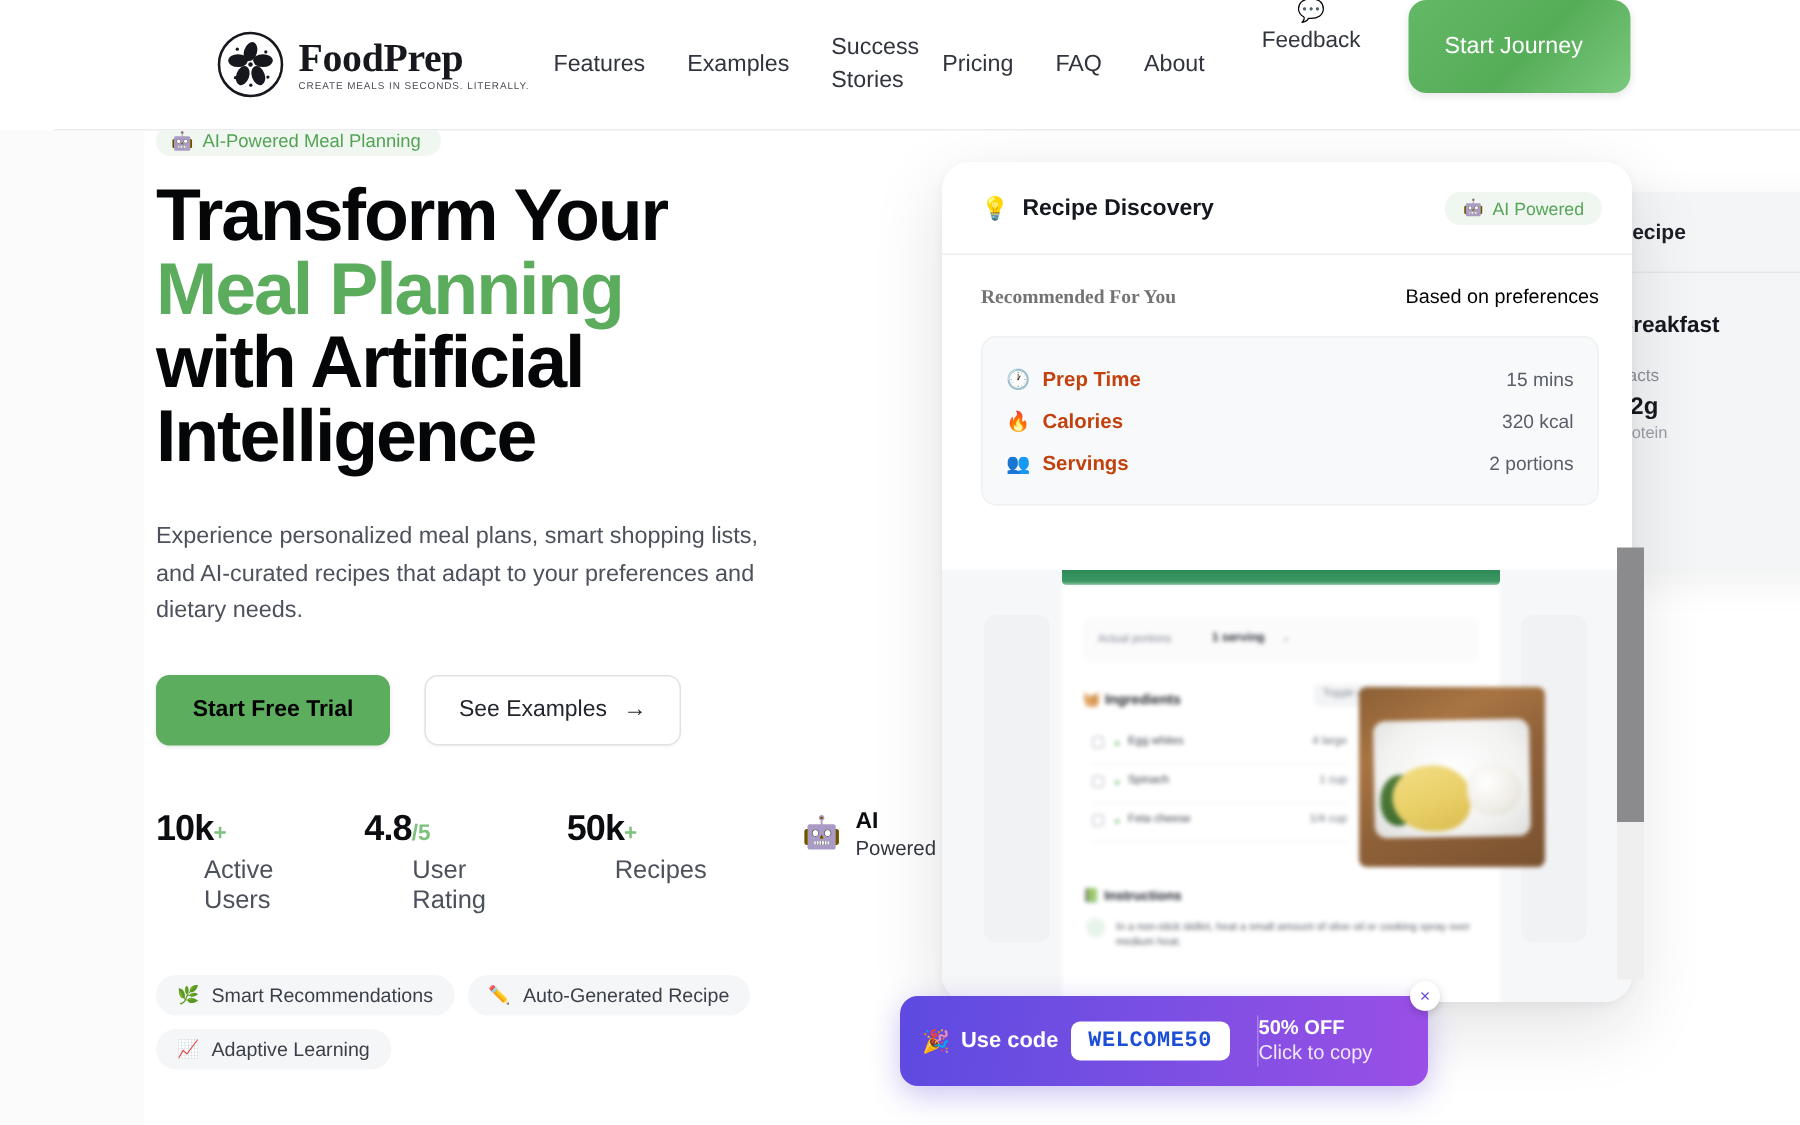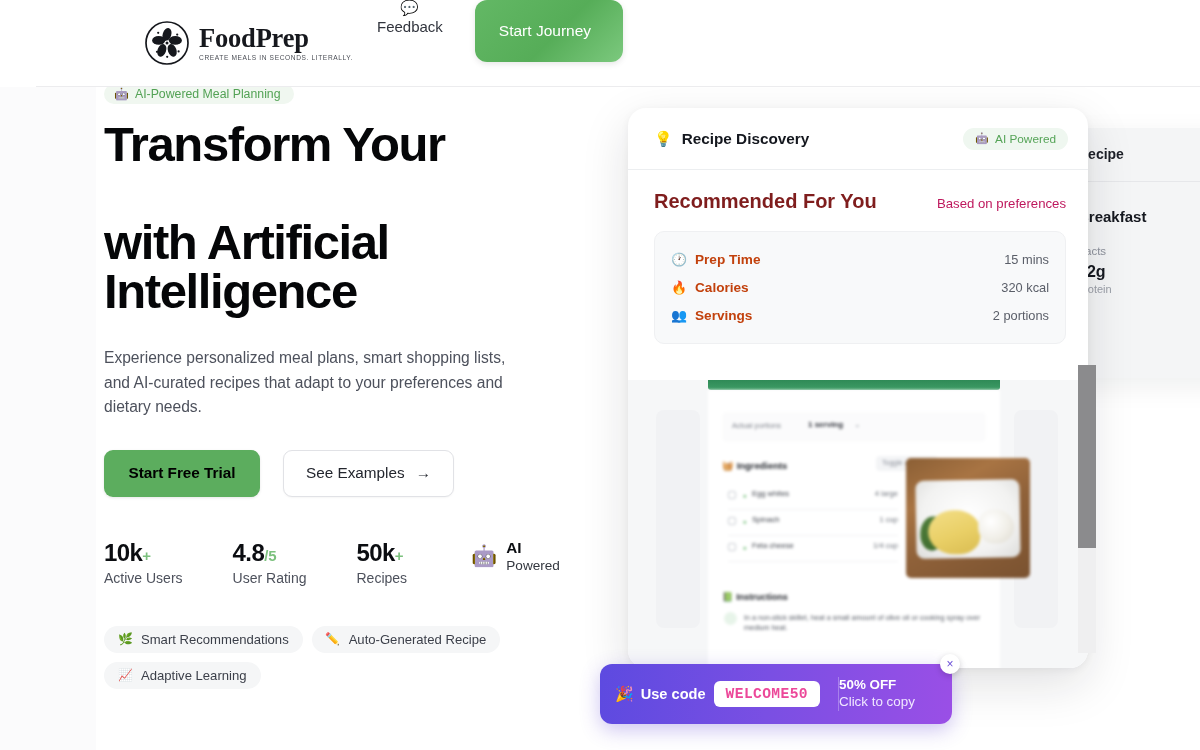--- a/index.html
+++ b/index.html
@@ -80,21 +80,21 @@
     height: 47px; padding: 0 22px; border-radius: 9px;
     border: 1px solid #e1e2e6; background: #fff; color: #23262e;
     font-size: 15.3px; cursor: pointer; display: flex; align-items: center; gap: 11px;
     font-family: "Liberation Sans", sans-serif;
     box-shadow: 0 1px 2px rgba(0,0,0,.04);
   }
   .stats { margin-top: 42px; display: flex; align-items: flex-start; }
   .stat { margin-right: 50px; }
   .stat-num { font-size: 24px; font-weight: 700; color: #0b0d11; letter-spacing: -.6px; }
   .stat-suffix { font-size: 15px; font-weight: 700; color: #7cc17e; letter-spacing: 0; }
-  .stat-label { font-size: 14px; color: #4d515c; margin-top: 3px; }
+  .stat-label { font-size: 17px; color: #4d515c; margin-top: 3px; margin-left: 32px; }
   .stat.ai-stat { display: flex; align-items: center; gap: 9px; margin-right: 0; margin-left: 14px; }
   .stat.ai-stat .bot-big { font-size: 21px; filter: hue-rotate(65deg) saturate(1.8); }
   .stat.ai-stat .lines .l1 { font-size: 15.3px; font-weight: 700; color: #0b0d11; }
   .stat.ai-stat .lines .l2 { font-size: 13.6px; color: #33373f; margin-top: 1px; }
   .pills { margin-top: 40px; display: flex; flex-wrap: wrap; gap: 9px; width: 430px; }
   .pill {
     display: inline-flex; align-items: center; gap: 8px;
     background: #f5f6f7; border-radius: 20px; padding: 6px 14px;
     font-size: 13.1px; color: #3b3f49; cursor: pointer;
   }
@@ -138,22 +138,22 @@
   .cm-chip {
     display: inline-flex; align-items: center; gap: 6px;
     background: #eff7f0; border-radius: 20px; padding: 4px 12px;
     font-size: 11.8px; color: #55a457;
   }
   .cm-chip .bot { font-size: 11px; filter: hue-rotate(65deg) saturate(1.6); }
   .cm-sub {
     display: flex; align-items: baseline; justify-content: space-between;
     padding: 20px 22px 0 26px;
   }
-  .cm-sub-l { font-size: 20px; font-weight: 700; color: #7f1d1d; }
-  .cm-sub-r { font-size: 13.2px; color: #be185d; }
+  .cm-sub-l { font-size: 13px; font-weight: 700; color: #737373; font-family: Liberation Serif, serif; }
+  .cm-sub-r { font-size: 13.2px; color: #000000; }
   .details {
     margin: 18px 22px 0 26px; background: #f8f9fa; border: 1px solid #eff0f2;
     border-radius: 10px; padding: 13px 16px 14px 16px;
   }
   .details-h { font-size: 11.7px; color: #8b8f98; margin-bottom: 9px; }
   .drow { display: flex; align-items: center; justify-content: space-between; height: 28px; }
   .drow-l { display: flex; align-items: center; gap: 10px; }
   .drow-ico { width: 14px; text-align: center; font-size: 13px; line-height: 1; }
   .drow-name { font-size: 13.6px; font-weight: 700; color: #c2410c; }
   .drow-val { font-size: 12.8px; color: #5a5e68; }
@@ -231,21 +231,21 @@
     background: linear-gradient(95deg, #5d4ae0 0%, #7a4fe3 48%, #9a4fe6 100%);
     border-radius: 12px; display: flex; align-items: center;
     box-shadow: 0 6px 20px rgba(90,60,210,.30); z-index: 60;
   }
   .promo-left { display: flex; align-items: center; gap: 7px; padding-left: 15px; }
   .promo-party { font-size: 15px; }
   .promo-use { font-size: 14.6px; font-weight: 700; color: #ffffff; }
   .promo-code {
     margin-left: 8px; background: #ffffff; border-radius: 6px; padding: 5px 12px;
     font-family: "Liberation Mono", monospace; font-size: 14.6px; font-weight: 700;
-    color: #ec4899; letter-spacing: .4px;
+    color: #1d4ed8; letter-spacing: .4px;
   }
   .promo-right {
     margin-left: 18px; border-left: 1px solid rgba(255,255,255,.28);
     display: flex; flex-direction: column; line-height: 1.25;
   }
   .promo-off { font-size: 13.4px; font-weight: 700; color: #ffffff; }
   .promo-click { font-size: 13.4px; color: #f0e7ff; }
   .promo-close {
     position: absolute; right: -8px; top: -10px; width: 20px; height: 20px;
     border-radius: 50%; background: #ffffff; color: #6b4fd8;
@@ -285,39 +285,47 @@
           <circle cx="13.0" cy="31.8" r="1.1"></circle>
           <circle cx="23.2" cy="36.8" r="1.1"></circle>
         </g>
       </svg>
       <div class="brand-text">
         <div class="brand-name">FoodPrep</div>
         <div class="brand-tag">CREATE MEALS IN SECONDS. LITERALLY.</div>
       </div>
     </div>
 
+    <nav class="nav">
+      <div class="nav-item single">Features</div>
+      <div class="nav-item single">Examples</div>
+      <div class="nav-item wrap2">Success Stories</div>
+      <div class="nav-item single">Pricing</div>
+      <div class="nav-item single">FAQ</div>
+      <div class="nav-item single">About</div>
+    </nav>
 
     <div class="feedback">
       <div class="feedback-ico">💬</div>
       <div class="feedback-label">Feedback</div>
     </div>
 
     <button class="cta-header">Start Journey</button>
   </div>
 
   <div id="hero-left">
 
     <div class="ai-badge">
       <span class="bot">🤖</span>
       <span>AI-Powered Meal Planning</span>
     </div>
 
     <h1 class="hero-title">
       <span>Transform Your</span><br>
-      <br>
+      <span class="green">Meal Planning</span><br>
       <span>with Artificial</span><br>
       <span>Intelligence</span>
     </h1>
 
     <p class="hero-sub">Experience personalized meal plans, smart shopping lists, and AI-curated recipes that adapt to your preferences and dietary needs.</p>
 
     <div class="hero-buttons">
       <button class="btn-primary">Start Free Trial</button>
       <button class="btn-secondary">
         <span>See Examples</span>

